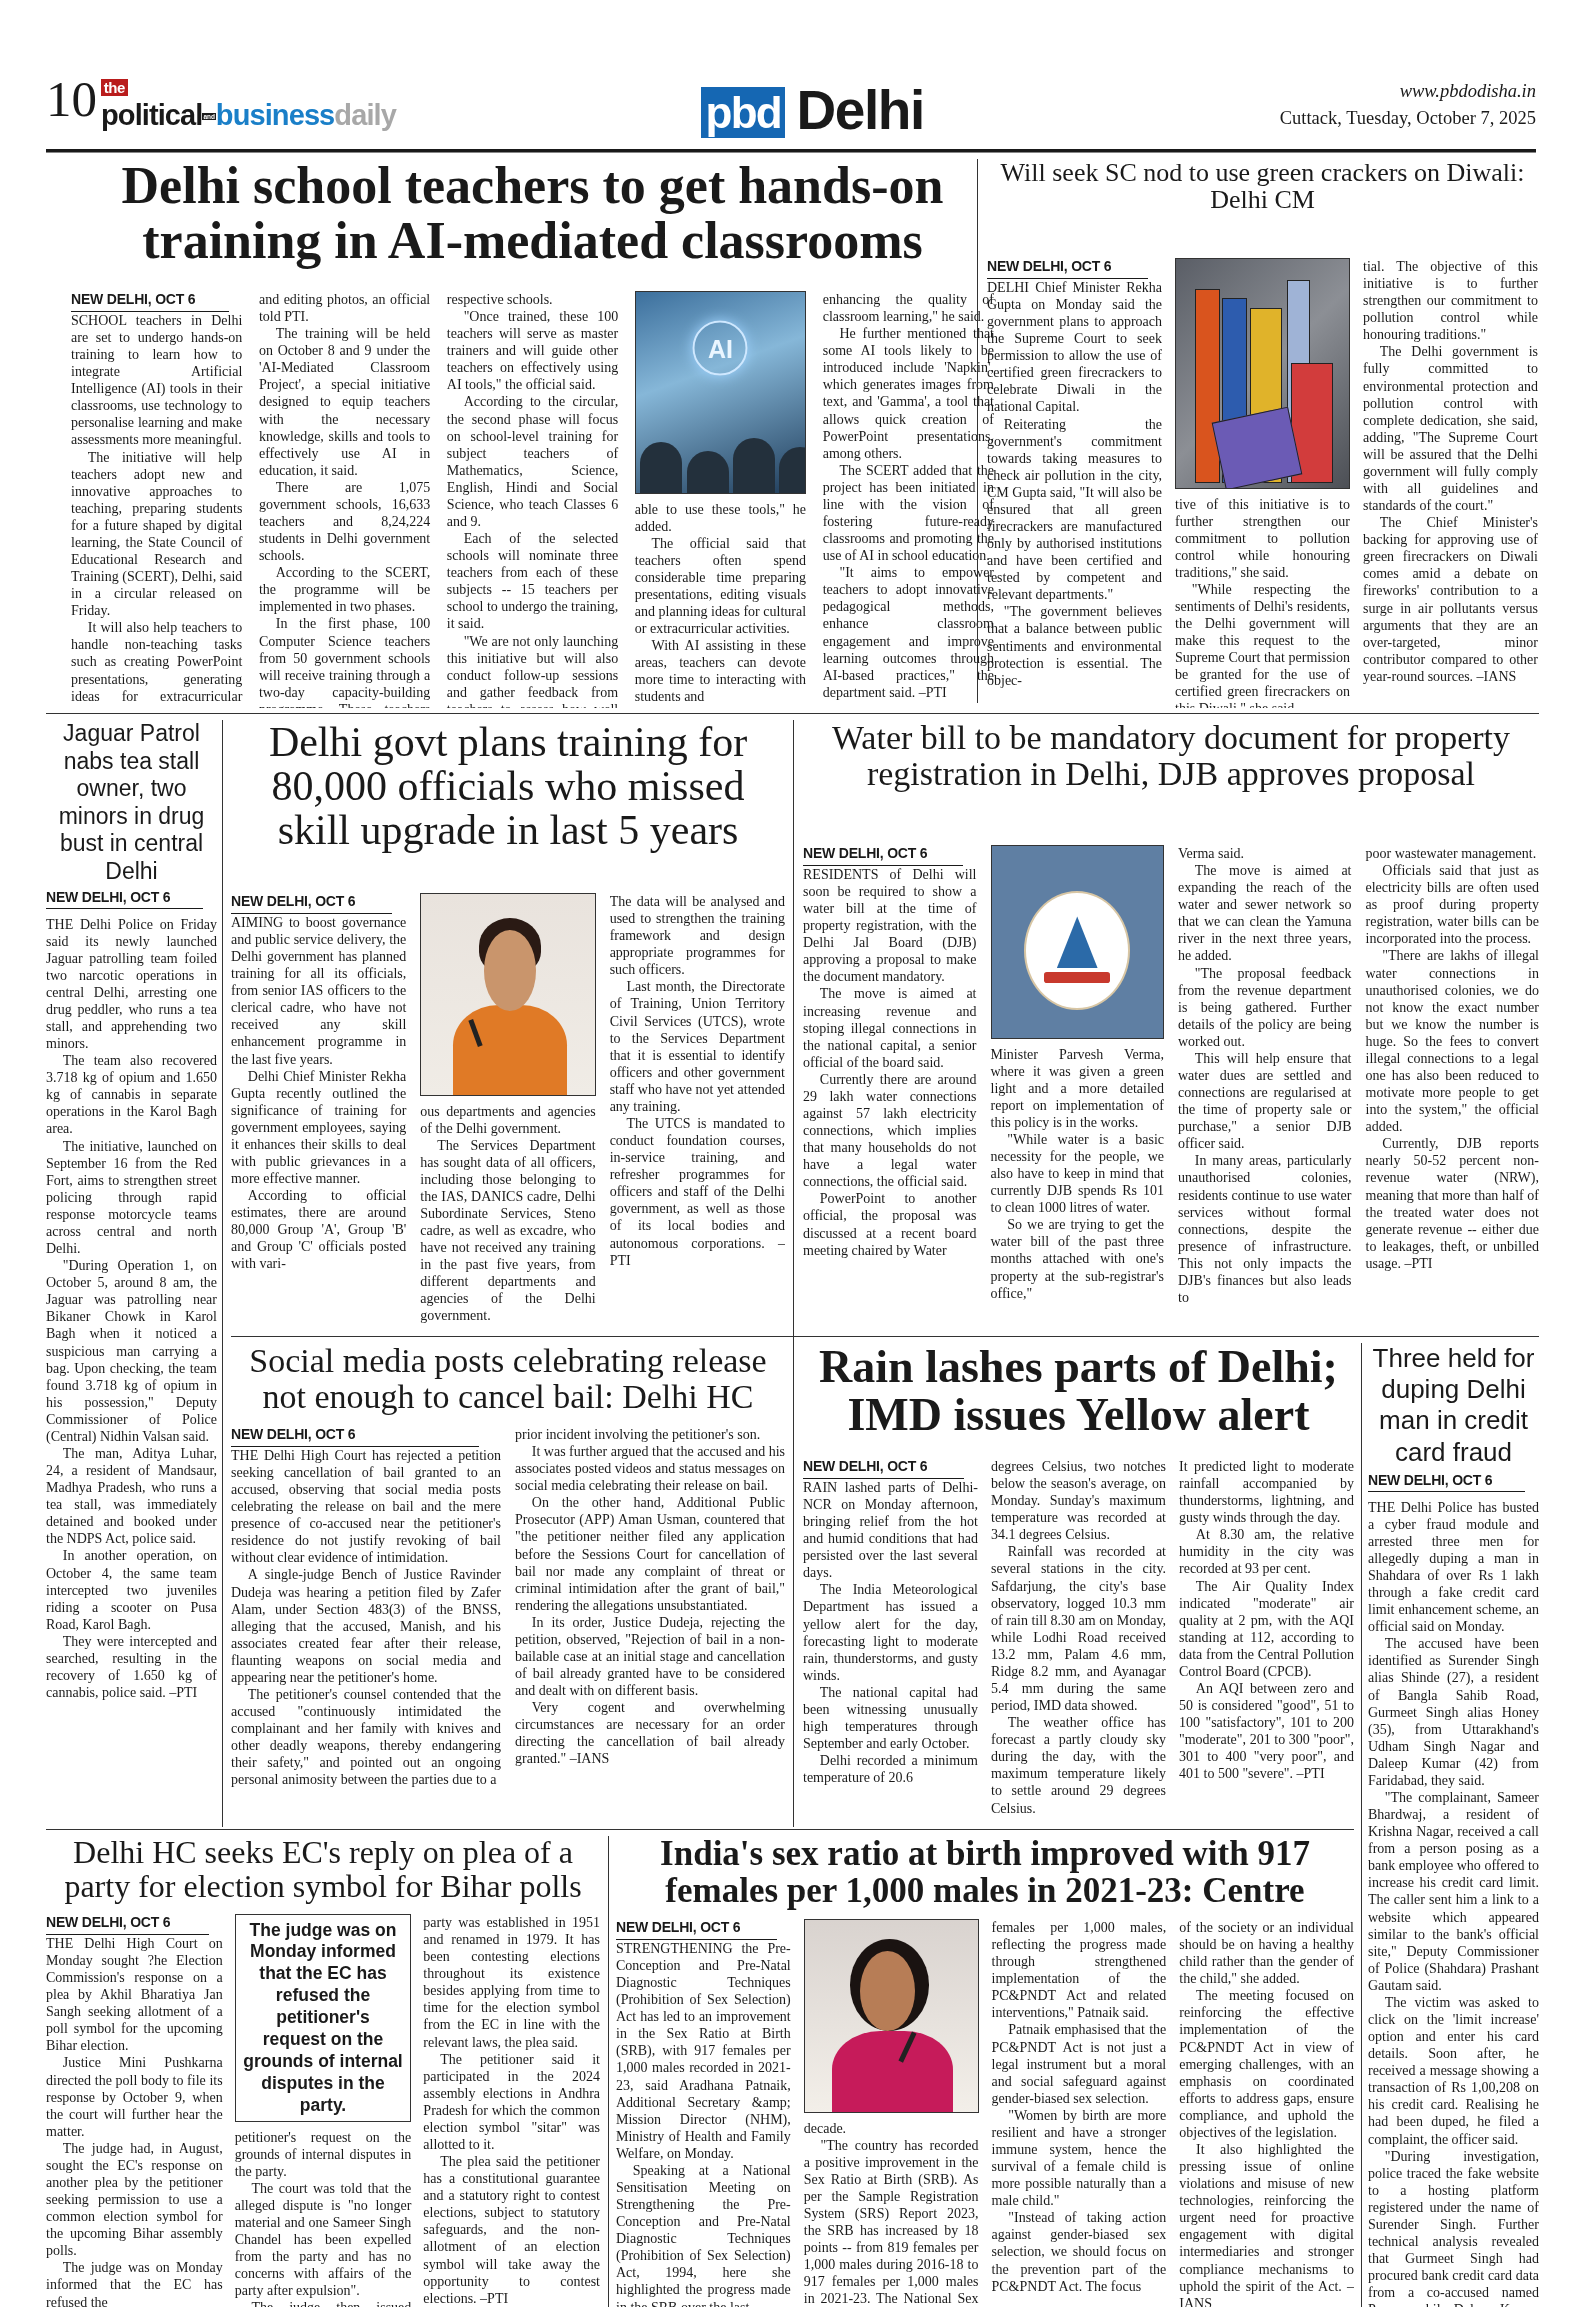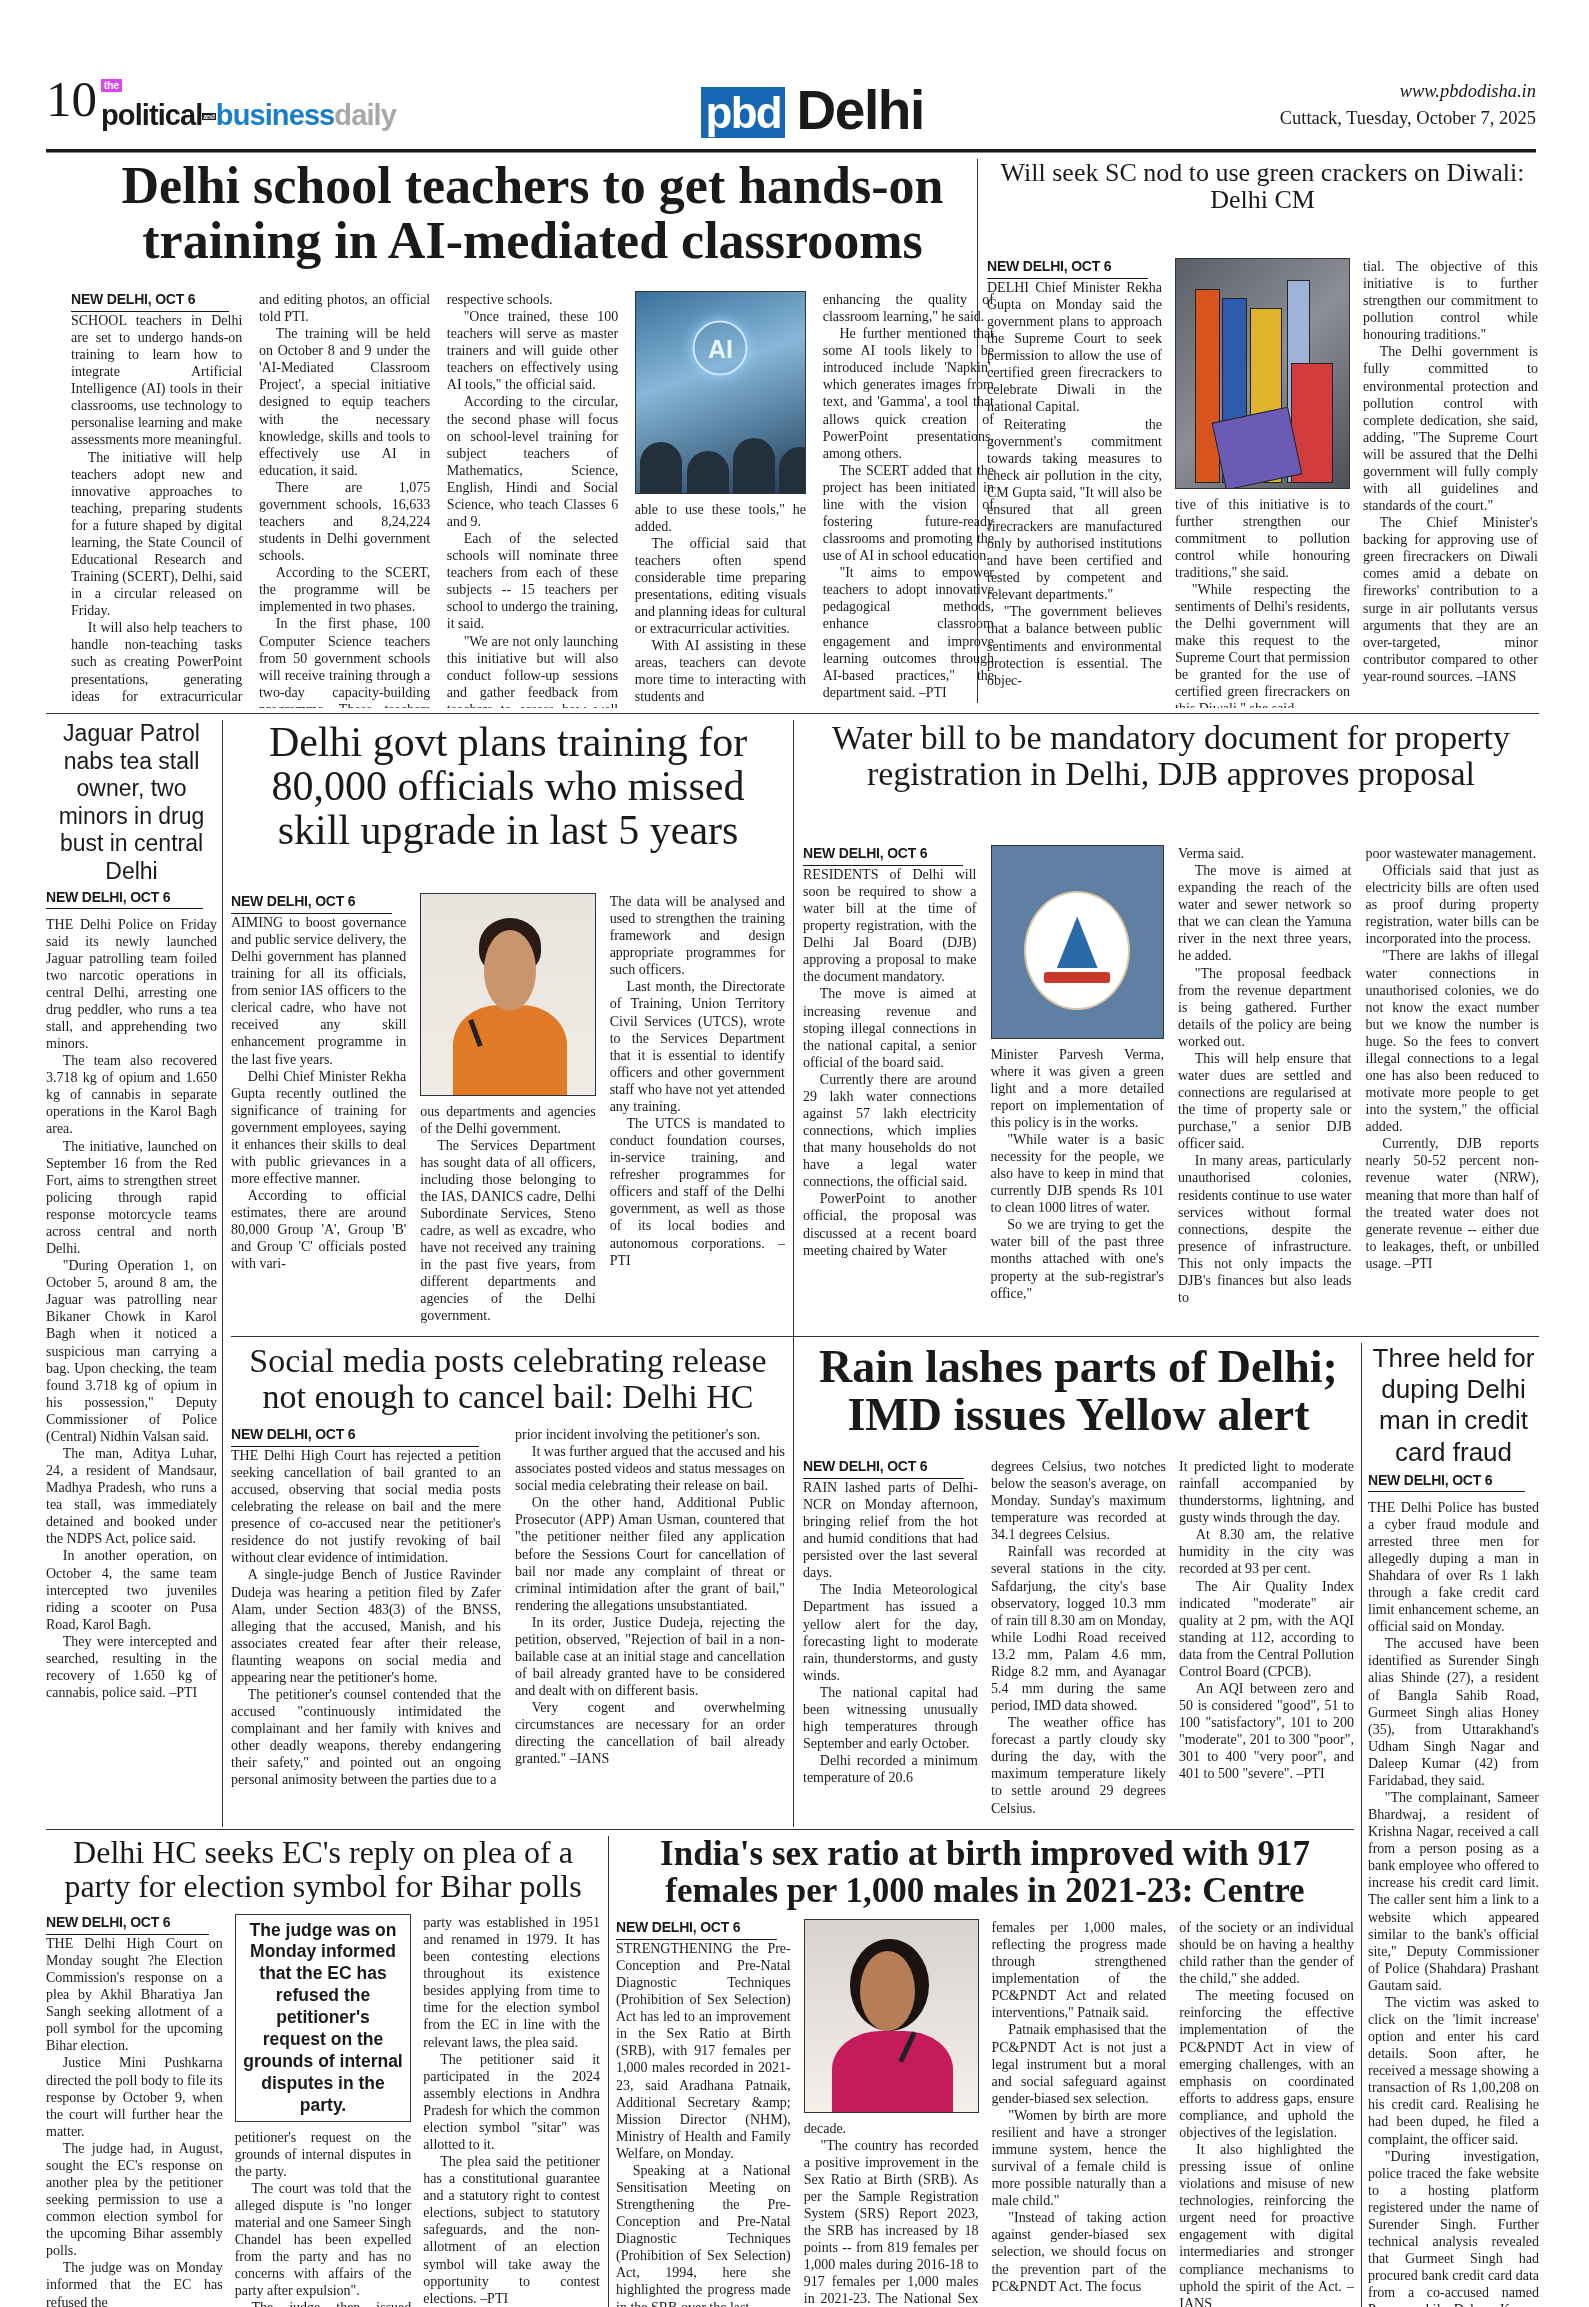--- a/index.html
+++ b/index.html
@@ -3,21 +3,21 @@
 <meta charset="utf-8">
 <style>
   * { box-sizing: border-box; margin: 0; padding: 0; }
   html, body { background: #ffffff; }
   body { width: 1589px; height: 2452px; position: relative; overflow: hidden; color: #1a1a1a; font-family: "Liberation Serif", "DejaVu Serif", serif; }
 
   
   .masthead { position: absolute; left: 46px; top: 69px; width: 1490px; height: 74px; }
   .page-num { position: absolute; left: 0; top: 4.6px; font-family: "Liberation Serif", serif; font-size: 51px; line-height: 1; }
   .brand { position: absolute; left: 55px; top: 14px; font-family: "Liberation Sans", sans-serif; font-weight: 700; font-size: 29px; letter-spacing: -0.9px; line-height: 1; }
-  .brand .the { display: inline-block; position: absolute; left: 0; top: -3.7px; background: #d946ef; color: #fff; font-size: 11px; padding: 0.9px 2.8px; letter-spacing: -0.5px; }
+  .brand .the { display: inline-block; position: absolute; left: 0; top: -3.7px; background: #b91c1c; color: #fff; font-size: 15px; padding: 0.9px 2.8px; letter-spacing: -0.5px; }
   .brand .words { display: block; margin-top: 17.5px; }
   .brand .political { color: #1a1a1a; }
   .brand .and { font-size: 6.5px; background:#1a1a1a; color:#fff; padding:0 0.9px; vertical-align: middle; letter-spacing:0; }
   .brand .business { color: #1a7fc8; }
   .brand .daily { color: #a8a8a8; }
   .section-logo { position: absolute; left: 655px; top: 0; height: 69px; display: flex; align-items: flex-end; gap: 11px; }
   .pbd-box { background: #1567b3; color: #fff; font-family: "Liberation Sans", sans-serif; font-weight: 700; font-size: 44px; line-height: 1; padding: 4.6px 4.6px 2.8px; letter-spacing: -1.8px; }
   .section-name { font-family: "Liberation Sans", sans-serif; font-weight: 700; font-size: 55px; line-height: 1; letter-spacing: -1.4px; }
   .meta { position: absolute; right: 0; top: 9.2px; text-align: right; font-size: 18.5px; line-height: 1.45; font-family: "Liberation Serif", serif; }
   .meta .url { font-style: italic; }

